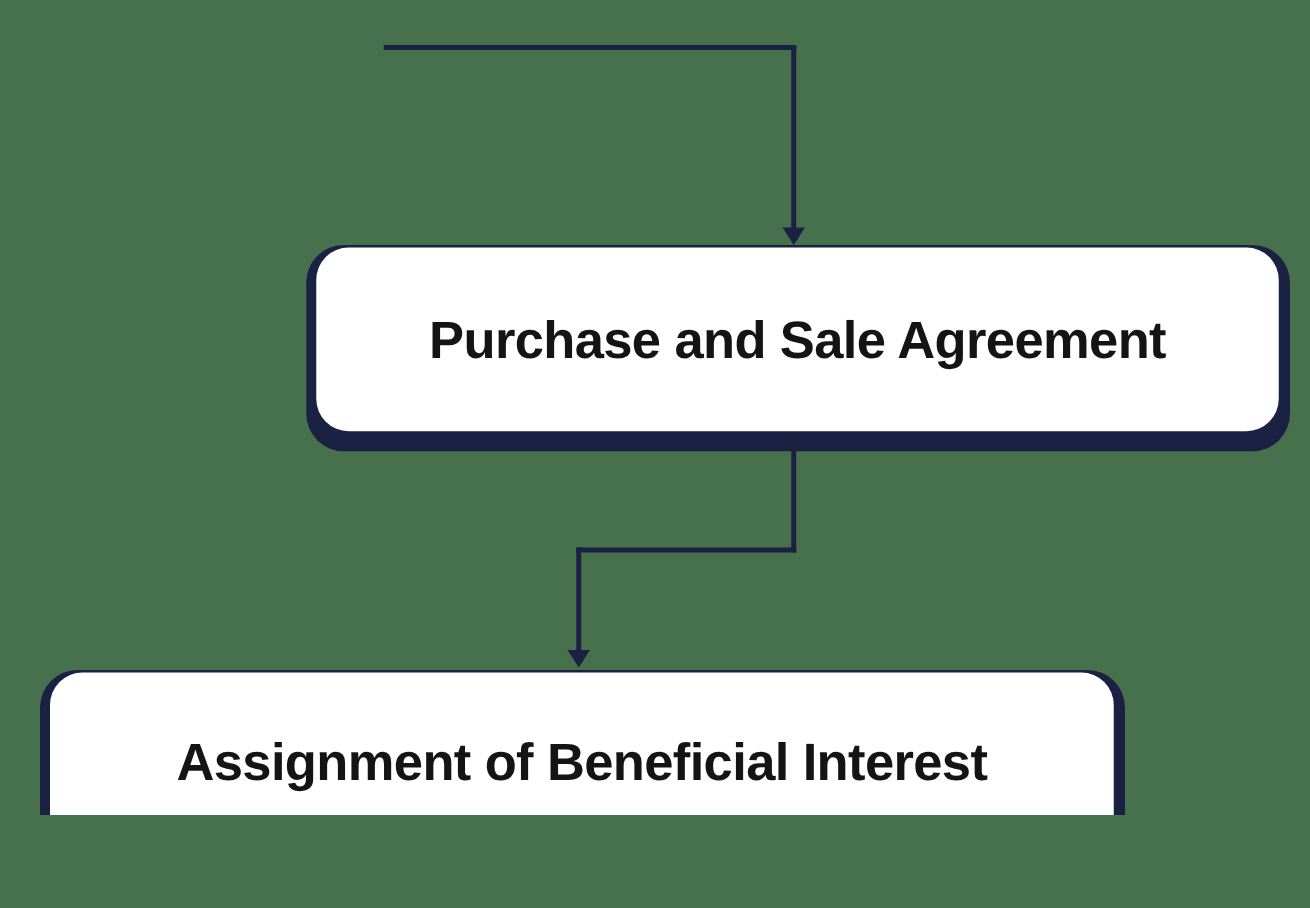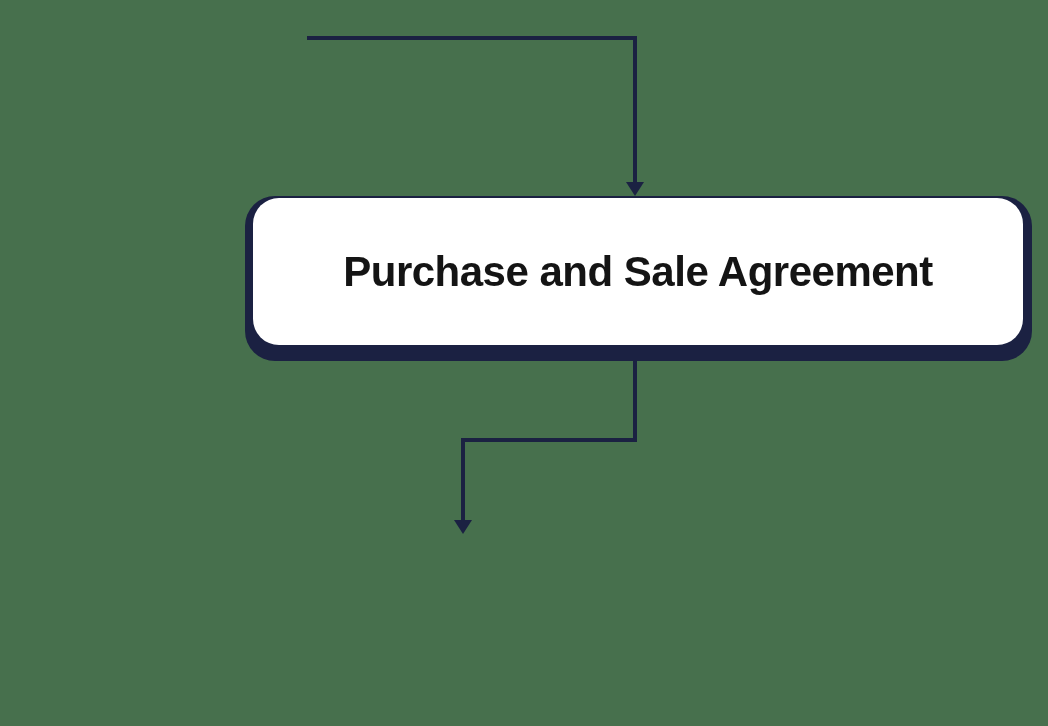--- a/index.html
+++ b/index.html
@@ -83,14 +83,19 @@
     <div class="node-face">
       <span class="node-label">Purchase and Sale Agreement</span>
     </div>
   </div>
 
   <div class="seg" id="a2-v1"></div>
   <div class="seg" id="a2-h"></div>
   <div class="seg" id="a2-v2"></div>
   <div class="arrowhead" id="a2-hd"></div>
 
+  <div class="node-wrap" id="node-2">
+    <div class="node-face">
+      <span class="node-label">Assignment of Beneficial Interest</span>
+    </div>
+  </div>
 
 </div>
 
 </body></html>

